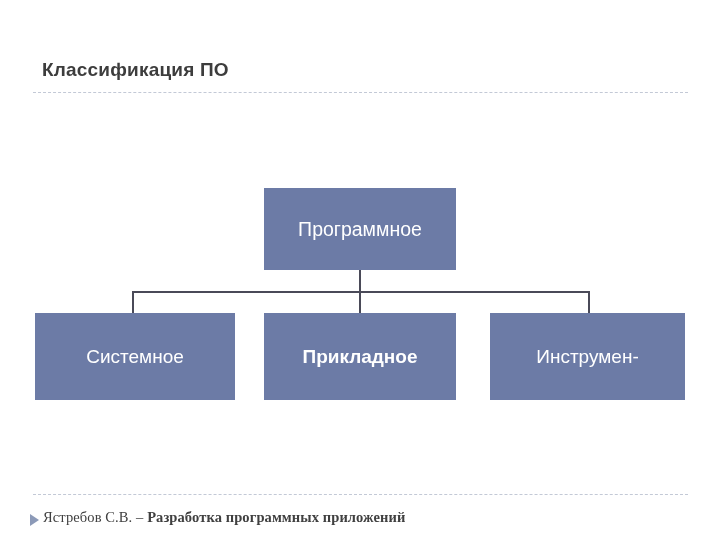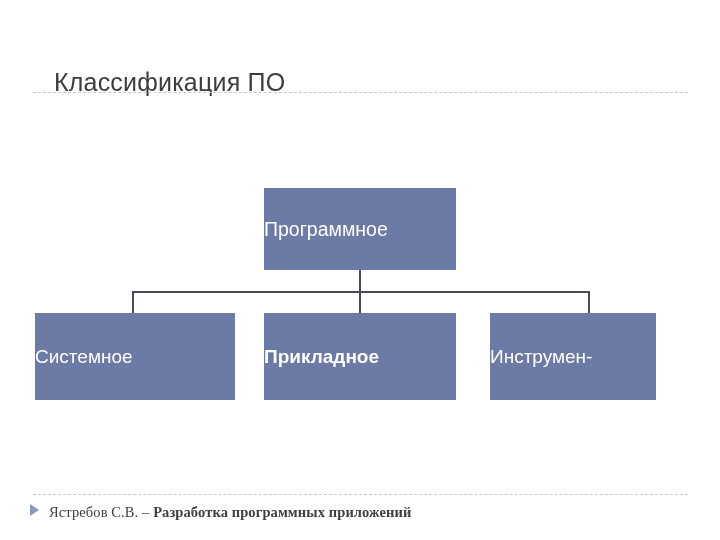--- a/index.html
+++ b/index.html
@@ -22,27 +22,27 @@
     width: 720px;
     height: 540px;
     background: #ffffff;
   }
 
   
   .slide-title {
     position: absolute;
     left: 42px;
     top: 55px;
-    font-size: 25px;
+    font-size: 19px;
     line-height: 30px;
     color: #3d3d3d;
     letter-spacing: 0.2px;
     white-space: nowrap;
-    font-weight: normal;
-    margin: 12px;
+    font-weight: bold;
+    margin: 0;
   }
 
   
   .rule {
     position: absolute;
     height: 0;
     border-top: 1px dashed #c3c9d6;
   }
   .rule-title {
     left: 33px;
@@ -55,21 +55,21 @@
     width: 655px;
   }
 
   
   .node {
     position: absolute;
     background: #6c7ba6;
     color: #ffffff;
     display: flex;
     align-items: center;
-    justify-content: flex-start;
+    justify-content: center;
     text-align: center;
     font-size: 19px;
     line-height: 25px;
     padding: 0 0;
     box-sizing: border-box;
   }
   .node-root {
     left: 264px;
     top: 188px;
     width: 192px;
@@ -85,21 +85,21 @@
   .node-child-2 {
     left: 264px;
     top: 313px;
     width: 192px;
     height: 87px;
     font-weight: bold;
   }
   .node-child-3 {
     left: 490px;
     top: 313px;
-    width: 166px;
+    width: 195px;
     height: 87px;
   }
   .node-label {
     display: block;
   }
 
   
   .conn {
     position: absolute;
     background: #4a4a58;
@@ -134,22 +134,22 @@
     width: 2px;
     height: 23px;
   }
 
   
   .footer {
     position: absolute;
     left: 30px;
     top: 504px;
     display: flex;
-    align-items: flex-start;
-    gap: 10px;
+    align-items: flex-end;
+    gap: 4px;
     height: 22px;
   }
   .footer-bullet {
     width: 0;
     height: 0;
     border-left: 9px solid #8c9ab8;
     border-top: 6px solid transparent;
     border-bottom: 6px solid transparent;
     flex: 0 0 auto;
   }

